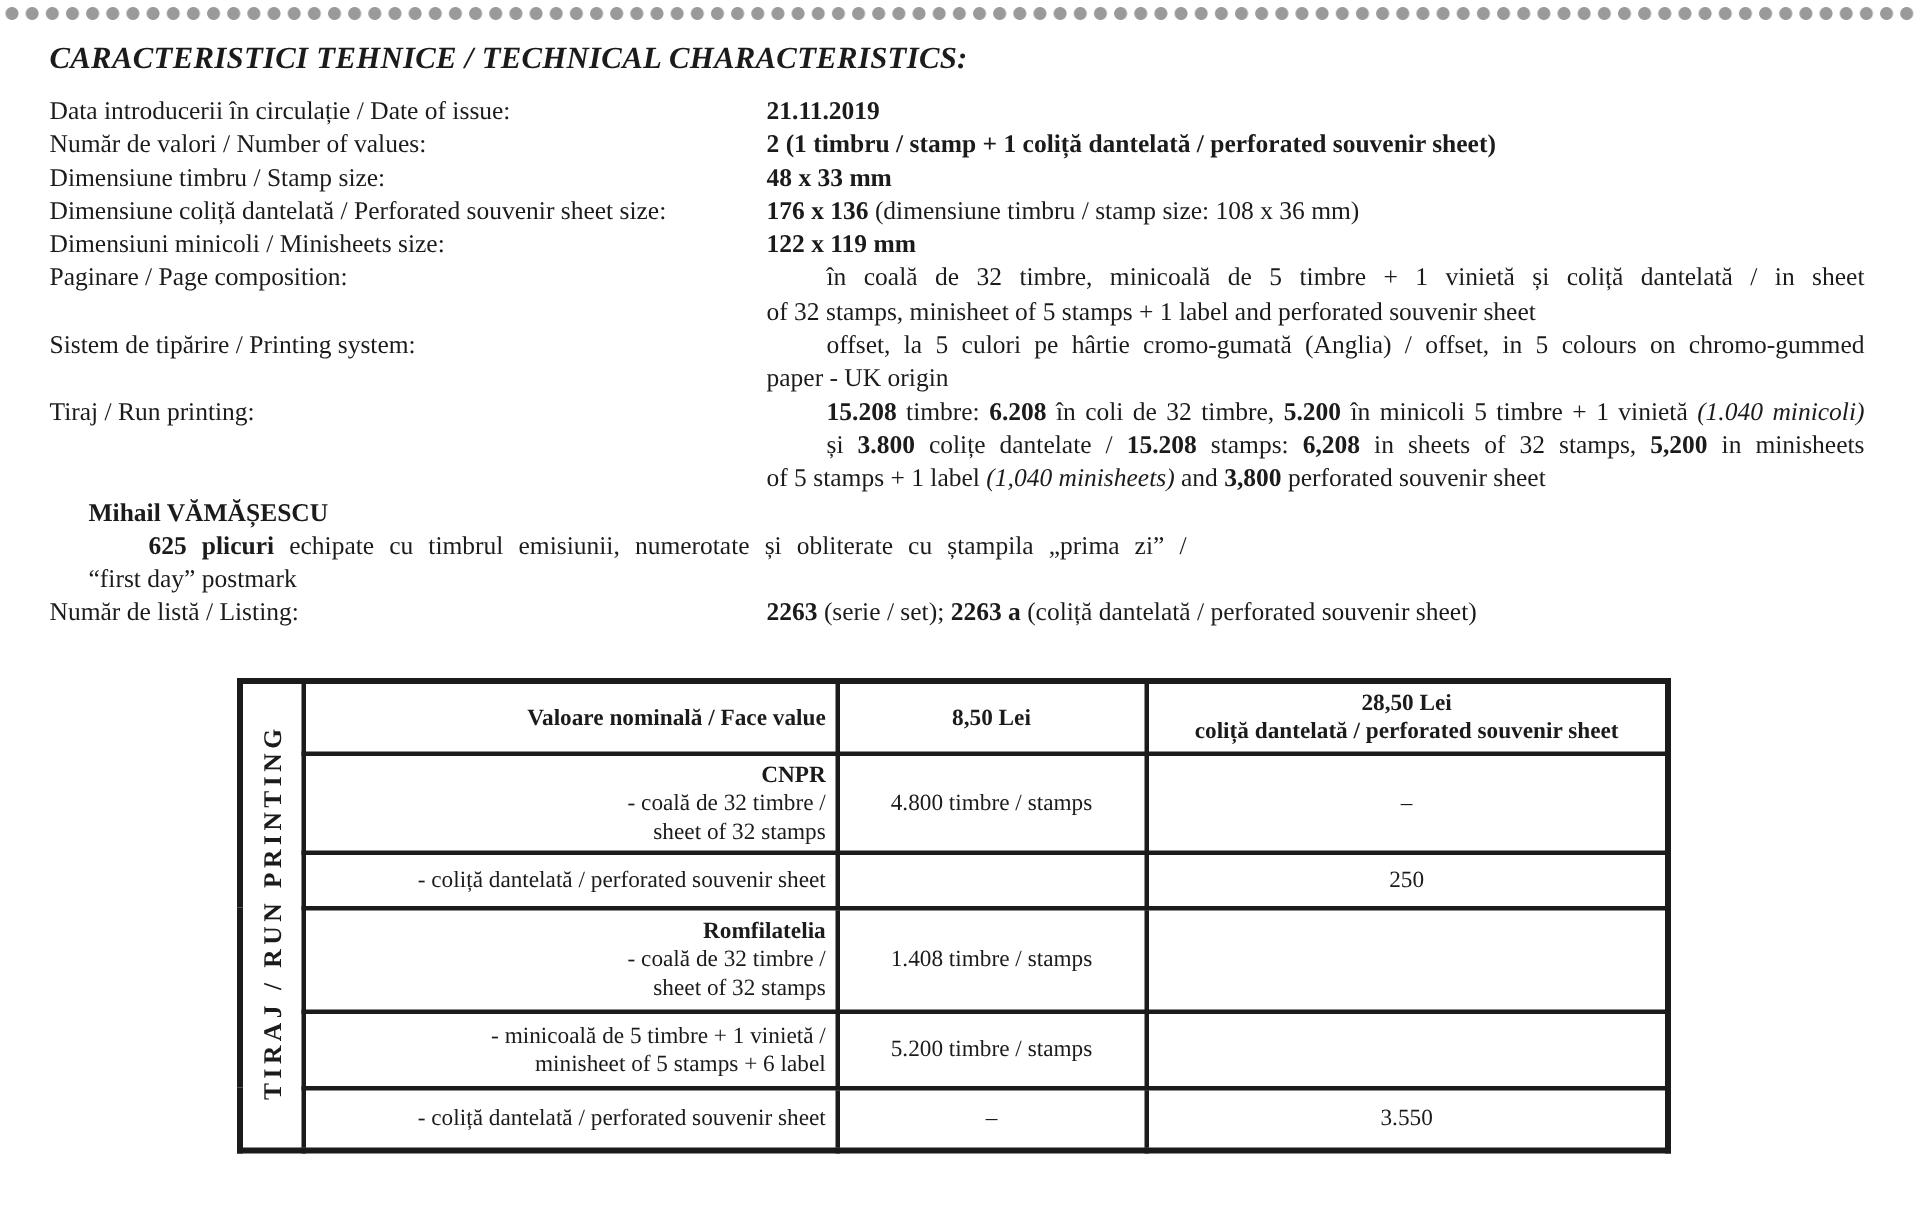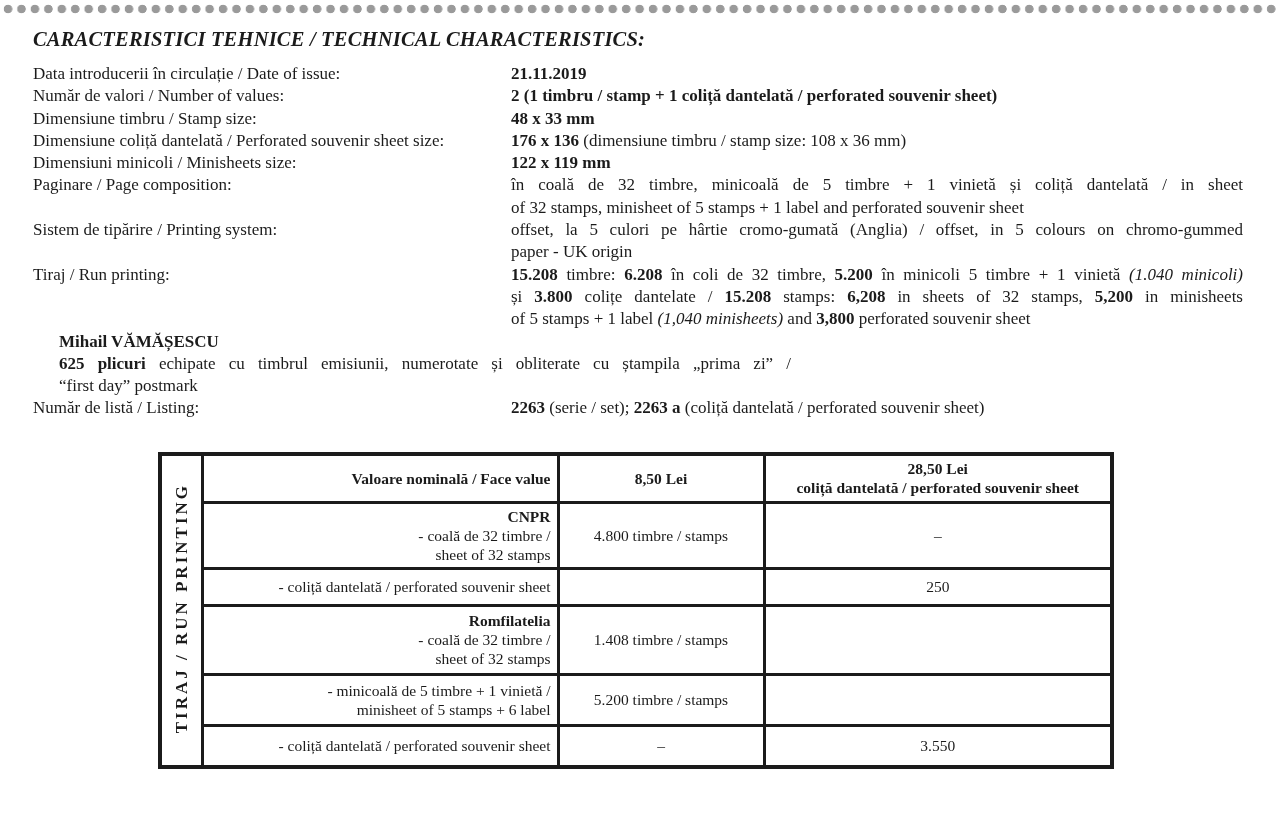--- a/index.html
+++ b/index.html
@@ -22,21 +22,21 @@
   .details { position:absolute; left:33px; top:63px; width:1212px; }
   .drow { display:flex; align-items:flex-start; }
   .dlabel {
     flex:0 0 452px; text-align:left; font-size:17px; line-height:22.3px;
     padding-right:0;
   }
   .dvalue {
     flex:0 0 732px; margin-left:26px; font-size:17px; line-height:22.3px;
   }
   .vline { text-align:left; }
-  .vline.fill { text-align:justify; text-align-last:justify; }
+  .vline.fill { text-align:justify; text-align-last:justify;margin-left:40px; }
   .b { font-weight:bold; }
   .i { font-style:italic; }
 
   table.stable {
     position:absolute; left:158px; top:452px; width:952px;
     border-collapse:collapse; table-layout:fixed;
     border:4px solid #1b1b1b;
   }
   table.stable td {
     border:3px solid #1b1b1b; font-size:15.5px; line-height:19px;

